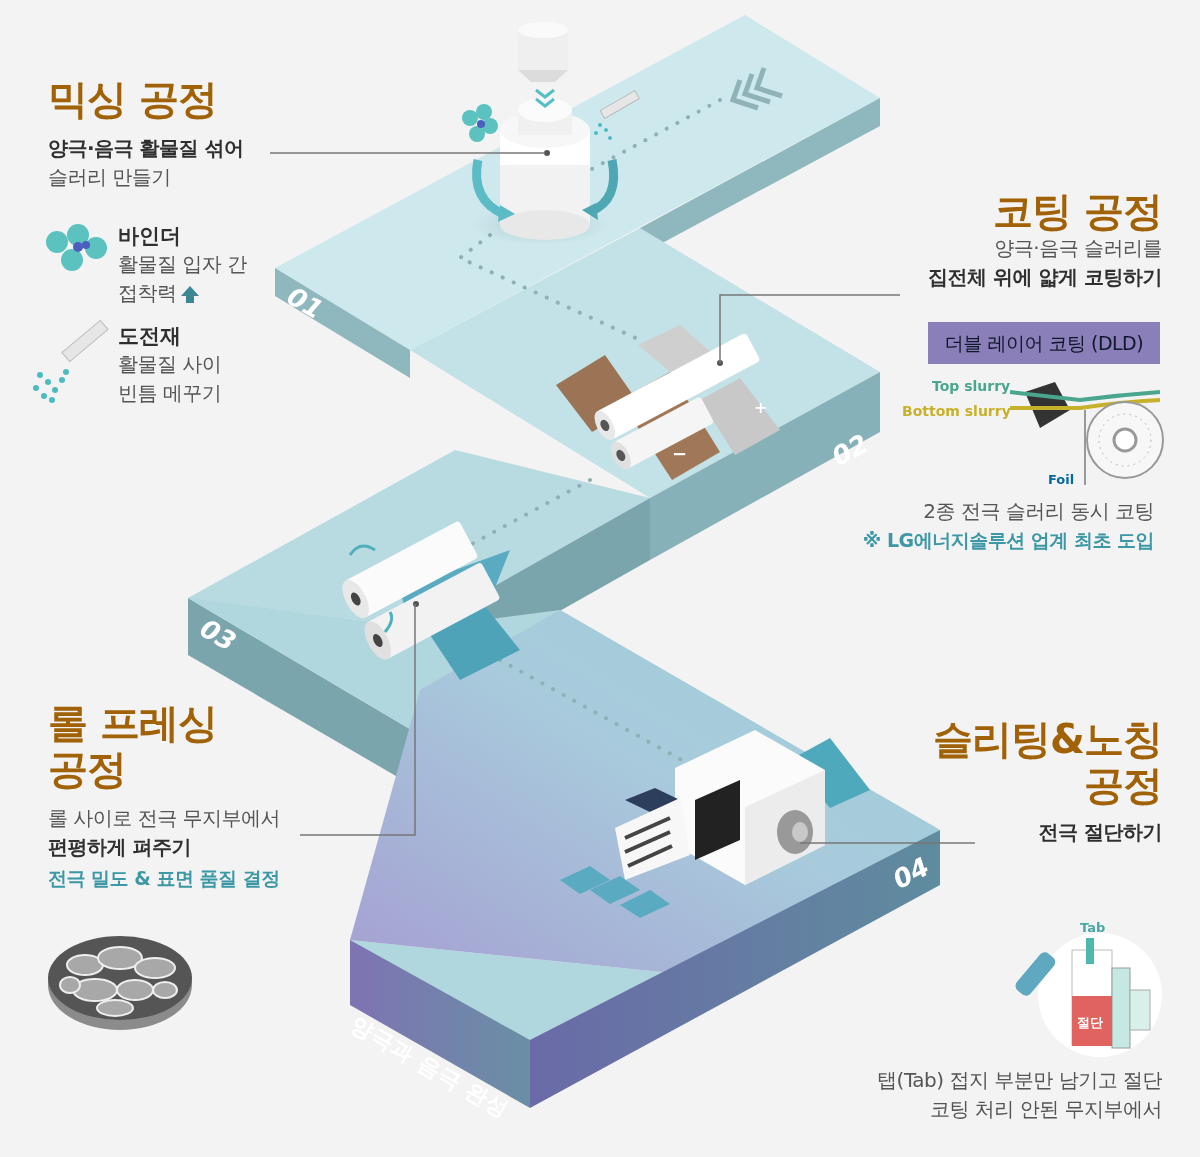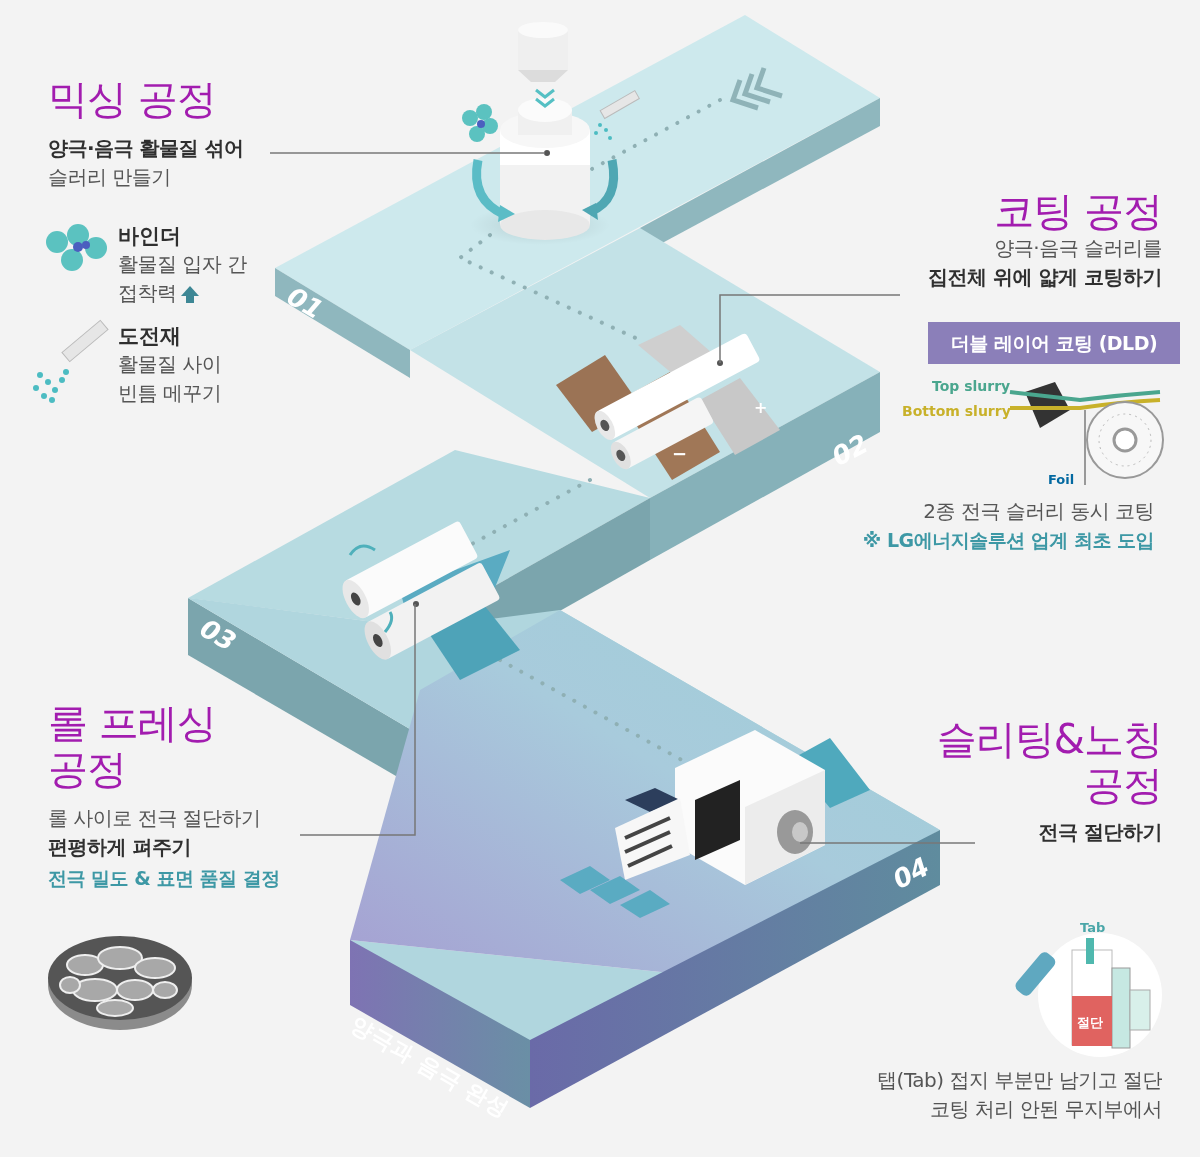--- a/index.html
+++ b/index.html
@@ -1,27 +1,27 @@
 <!DOCTYPE html>
 <html><head>
 <meta charset="utf-8">
 <style>
   html, body { margin:0; padding:0; }
   body { width:1200px; height:1157px; background:#f3f3f3; position:relative; overflow:hidden;
          font-family:"DejaVu Sans", "Liberation Sans", sans-serif; color:#333; }
   .art { position:absolute; left:0; top:0; width:1200px; height:1157px; }
   .txt { position:absolute; }
-  .title { color:#a21caf; font-weight:normal; font-size:40px; line-height:46px; letter-spacing:-1px; }
+  .title { color:#a16207; font-weight:bold; font-size:40px; line-height:46px; letter-spacing:-1px; }
   .desc { font-size:20px; line-height:29px; color:#555; letter-spacing:-0.5px; }
   .desc b, .bold { font-weight:bold; color:#2f2f2f; }
   .sub-title { font-size:21px; font-weight:bold; color:#2f2f2f; line-height:28px; }
   .accent { color:#3d98a5; font-weight:bold; font-size:19px; line-height:28px; letter-spacing:-0.5px; }
   .right { text-align:right; }
-  .dld-badge { position:absolute; left:928px; top:322px; width:252px; height:42px; background:#8b7fb9;
-               color:#ffffff; font-weight:bold; font-size:19px; line-height:42px; text-align:center; letter-spacing:-0.5px; }
+  .dld-badge { position:absolute; left:928px; top:322px; width:232px; height:42px; background:#8b7fb9;
+               color:#0f172a; font-weight:normal; font-size:19px; line-height:42px; text-align:center; letter-spacing:-0.5px; }
   .lbl-top { position:absolute; left:932px; top:378px; font-size:14px; font-weight:bold; color:#4aa68e; }
   .lbl-bottom { position:absolute; left:902px; top:403px; font-size:14px; font-weight:bold; color:#c8b12a; }
   .lbl-foil { position:absolute; left:1048px; top:472px; font-size:13px; color:#0369a1; font-weight:bold; }
   .step-num { position:absolute; color:#fff; font-weight:bold; font-size:26px; font-style:italic; }
   .finish-label { position:absolute; left:360px; top:1010px; color:#fff; font-weight:bold; font-size:22px;
                   transform:rotate(30deg); transform-origin:left top; letter-spacing:1px; }
   .up-arrow { display:inline-block; width:0; height:0; border-left:9px solid transparent; border-right:9px solid transparent;
               border-bottom:10px solid #3d8795; position:relative; top:-4px; margin-left:4px; }
   .up-arrow::after { content:""; position:absolute; left:-4px; top:10px; width:8px; height:7px; background:#3d8795; }
   .tab-lbl { position:absolute; left:1080px; top:920px; font-size:13px; font-weight:bold; color:#4aa6a8; }
@@ -283,21 +283,21 @@
 <div class="lbl-foil">Foil</div>
 <div class="txt right" style="right:46px;top:497px;">
   <div class="desc">2종 전극 슬러리 동시 코팅</div>
   <div class="accent">※ LG에너지솔루션 업계 최초 도입</div>
 </div>
 
 <div class="txt" style="left:48px;top:700px;">
   <div class="title">롤 프레싱</div>
   <div class="title">공정</div>
   <div class="desc" style="margin-top:12px;">
-    <div>롤 사이로 전극 절단하기</div>
+    <div>롤 사이로 전극 무지부에서</div>
     <div class="bold">편평하게 펴주기</div>
   </div>
   <div class="accent" style="margin-top:2px;">전극 밀도 &amp; 표면 품질 결정</div>
 </div>
 
 <div class="txt right" style="right:38px;top:716px;">
   <div class="title">슬리팅&amp;노칭</div>
   <div class="title">공정</div>
   <div class="desc" style="margin-top:10px;">
     <div class="bold">전극 절단하기</div>

